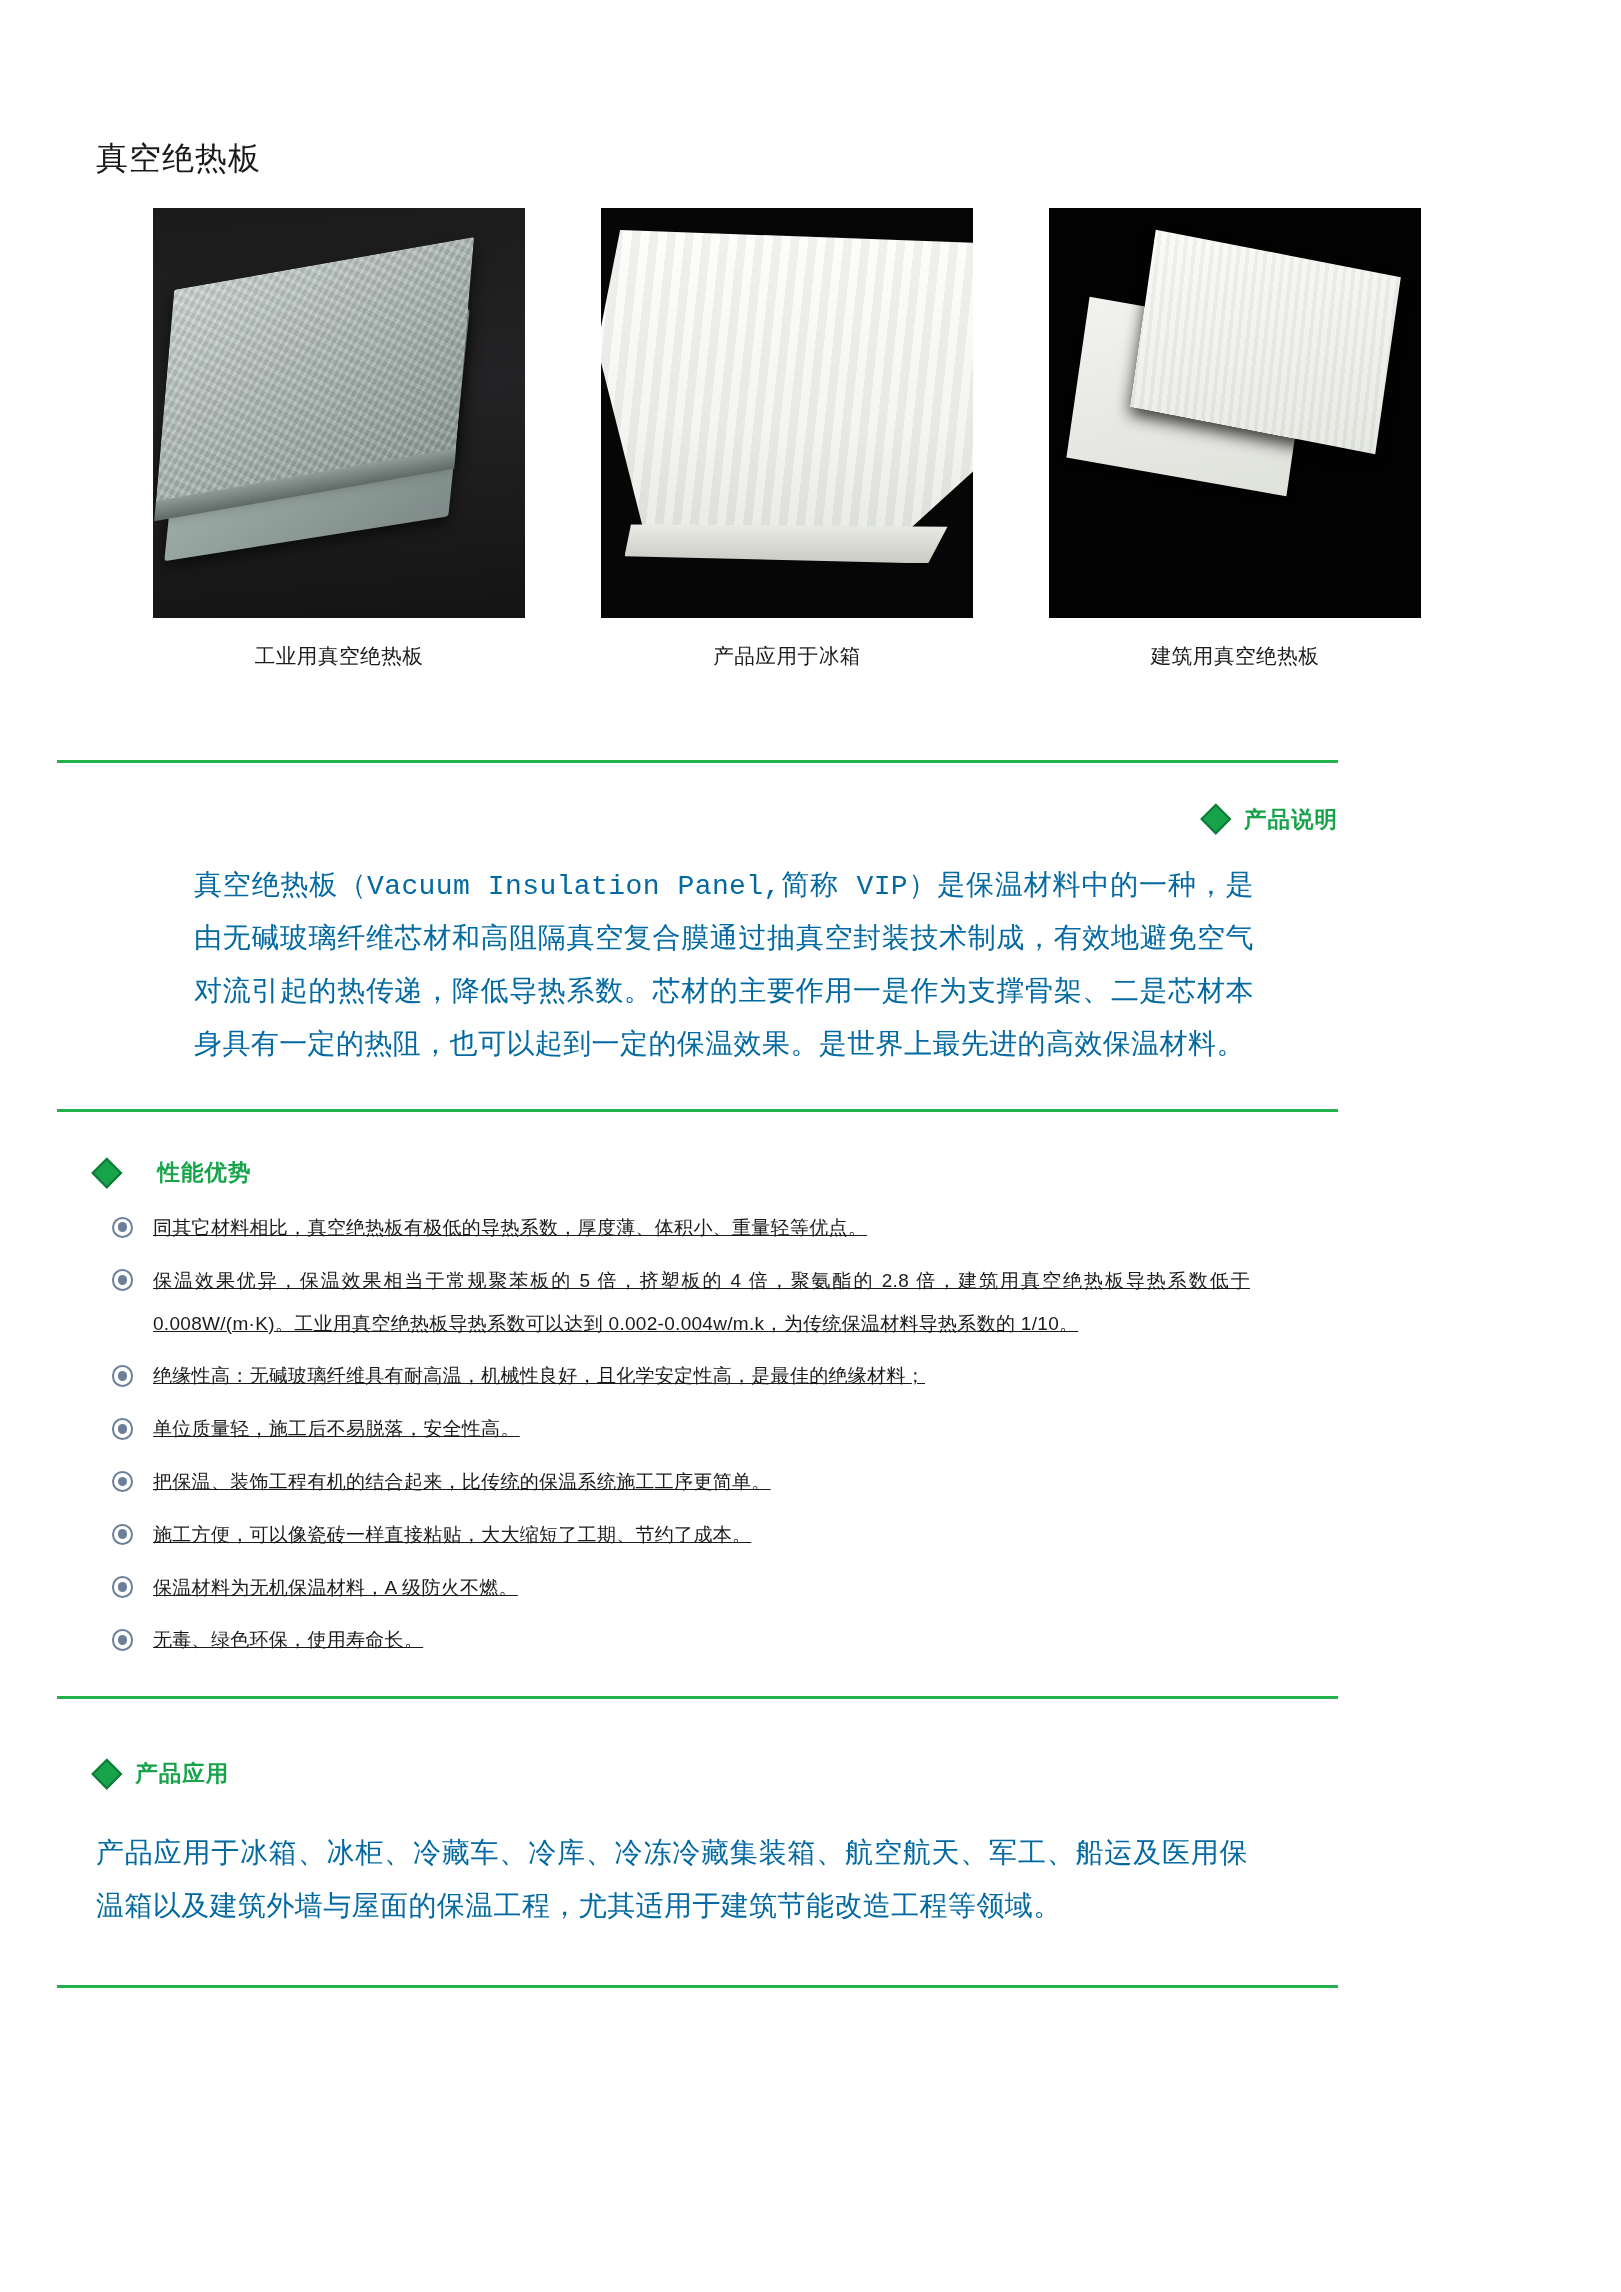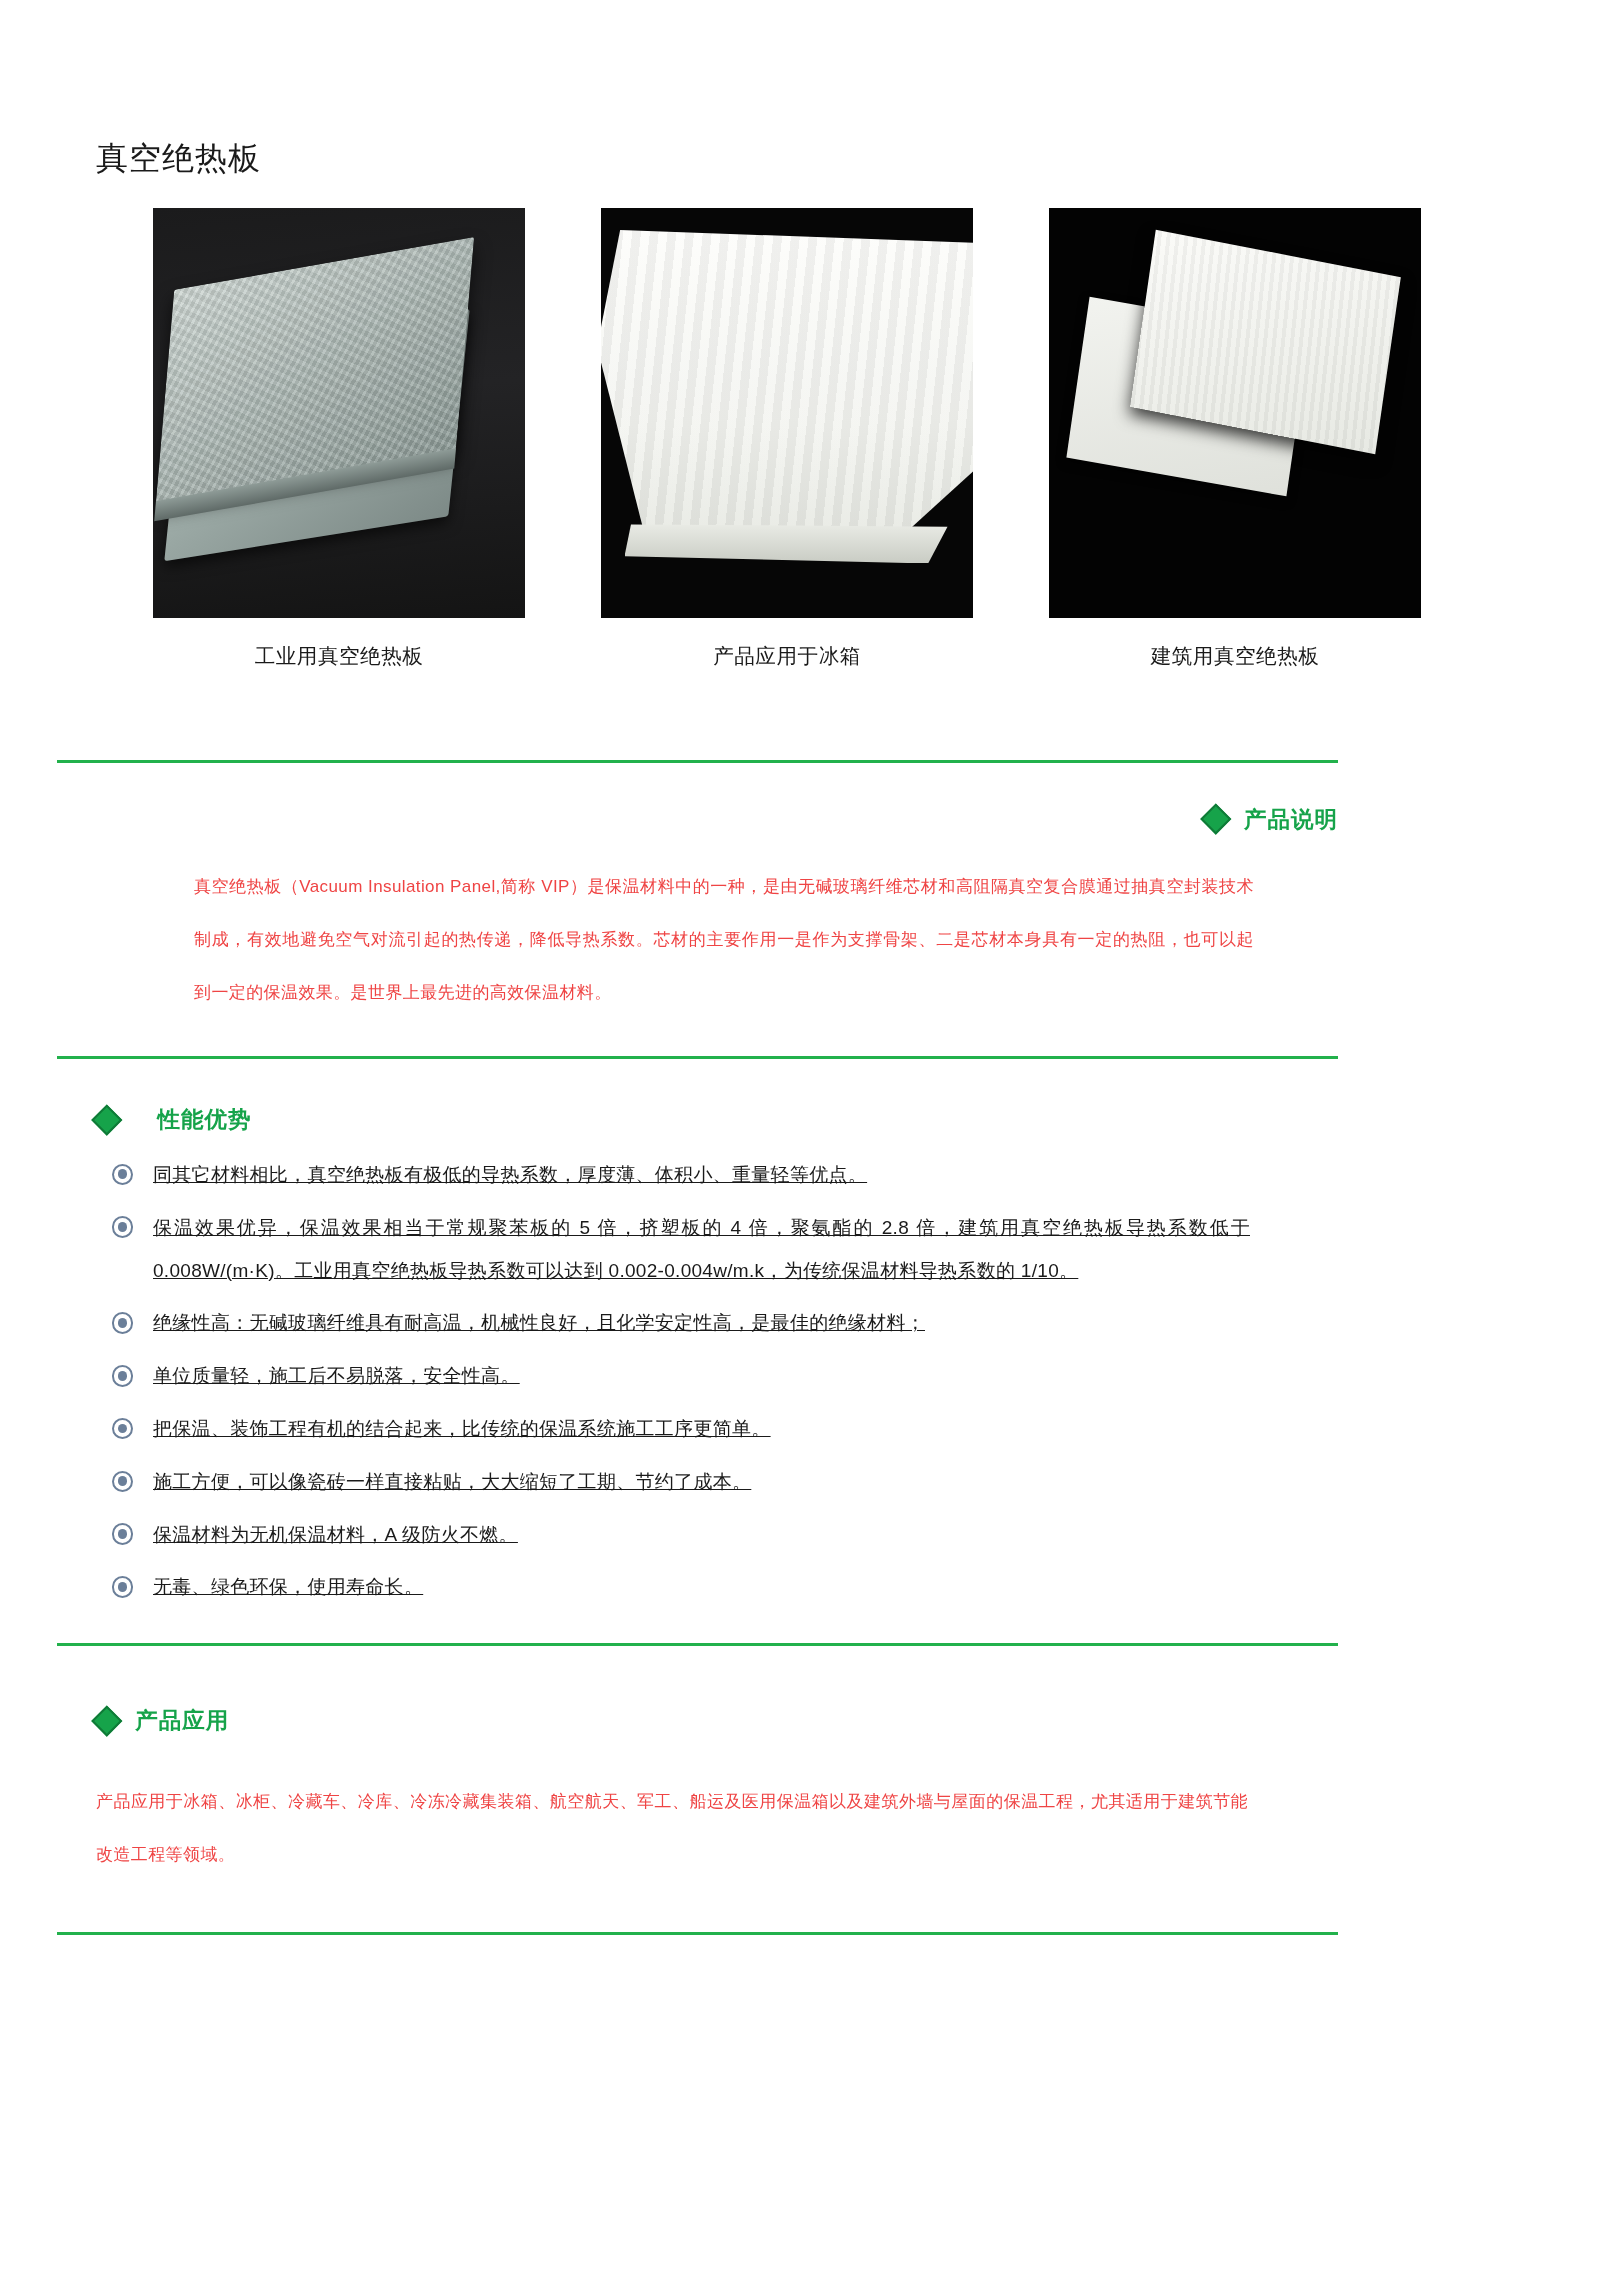--- a/index.html
+++ b/index.html
@@ -177,25 +177,26 @@
   }
   .sec-title {
     font-size: 22.5px;
     font-weight: bold;
     color: #16a34a;
     letter-spacing: 1px;
   }
 
   
   .para {
-    font-size: 17px;
+    font-size: 28px;
     line-height: 53px;
-    color: #ef4444;
+    color: #0369a1;
     letter-spacing: 0.4px;
     text-align: justify;
+    font-family: Liberation Mono, monospace;
   }
   .desc-para {
     margin: 25.5px 84px 0 137px;
   }
 
   
   .bullets {
     list-style: none;
     margin: 17.6px 88px 0 39px;
     padding: 0;

